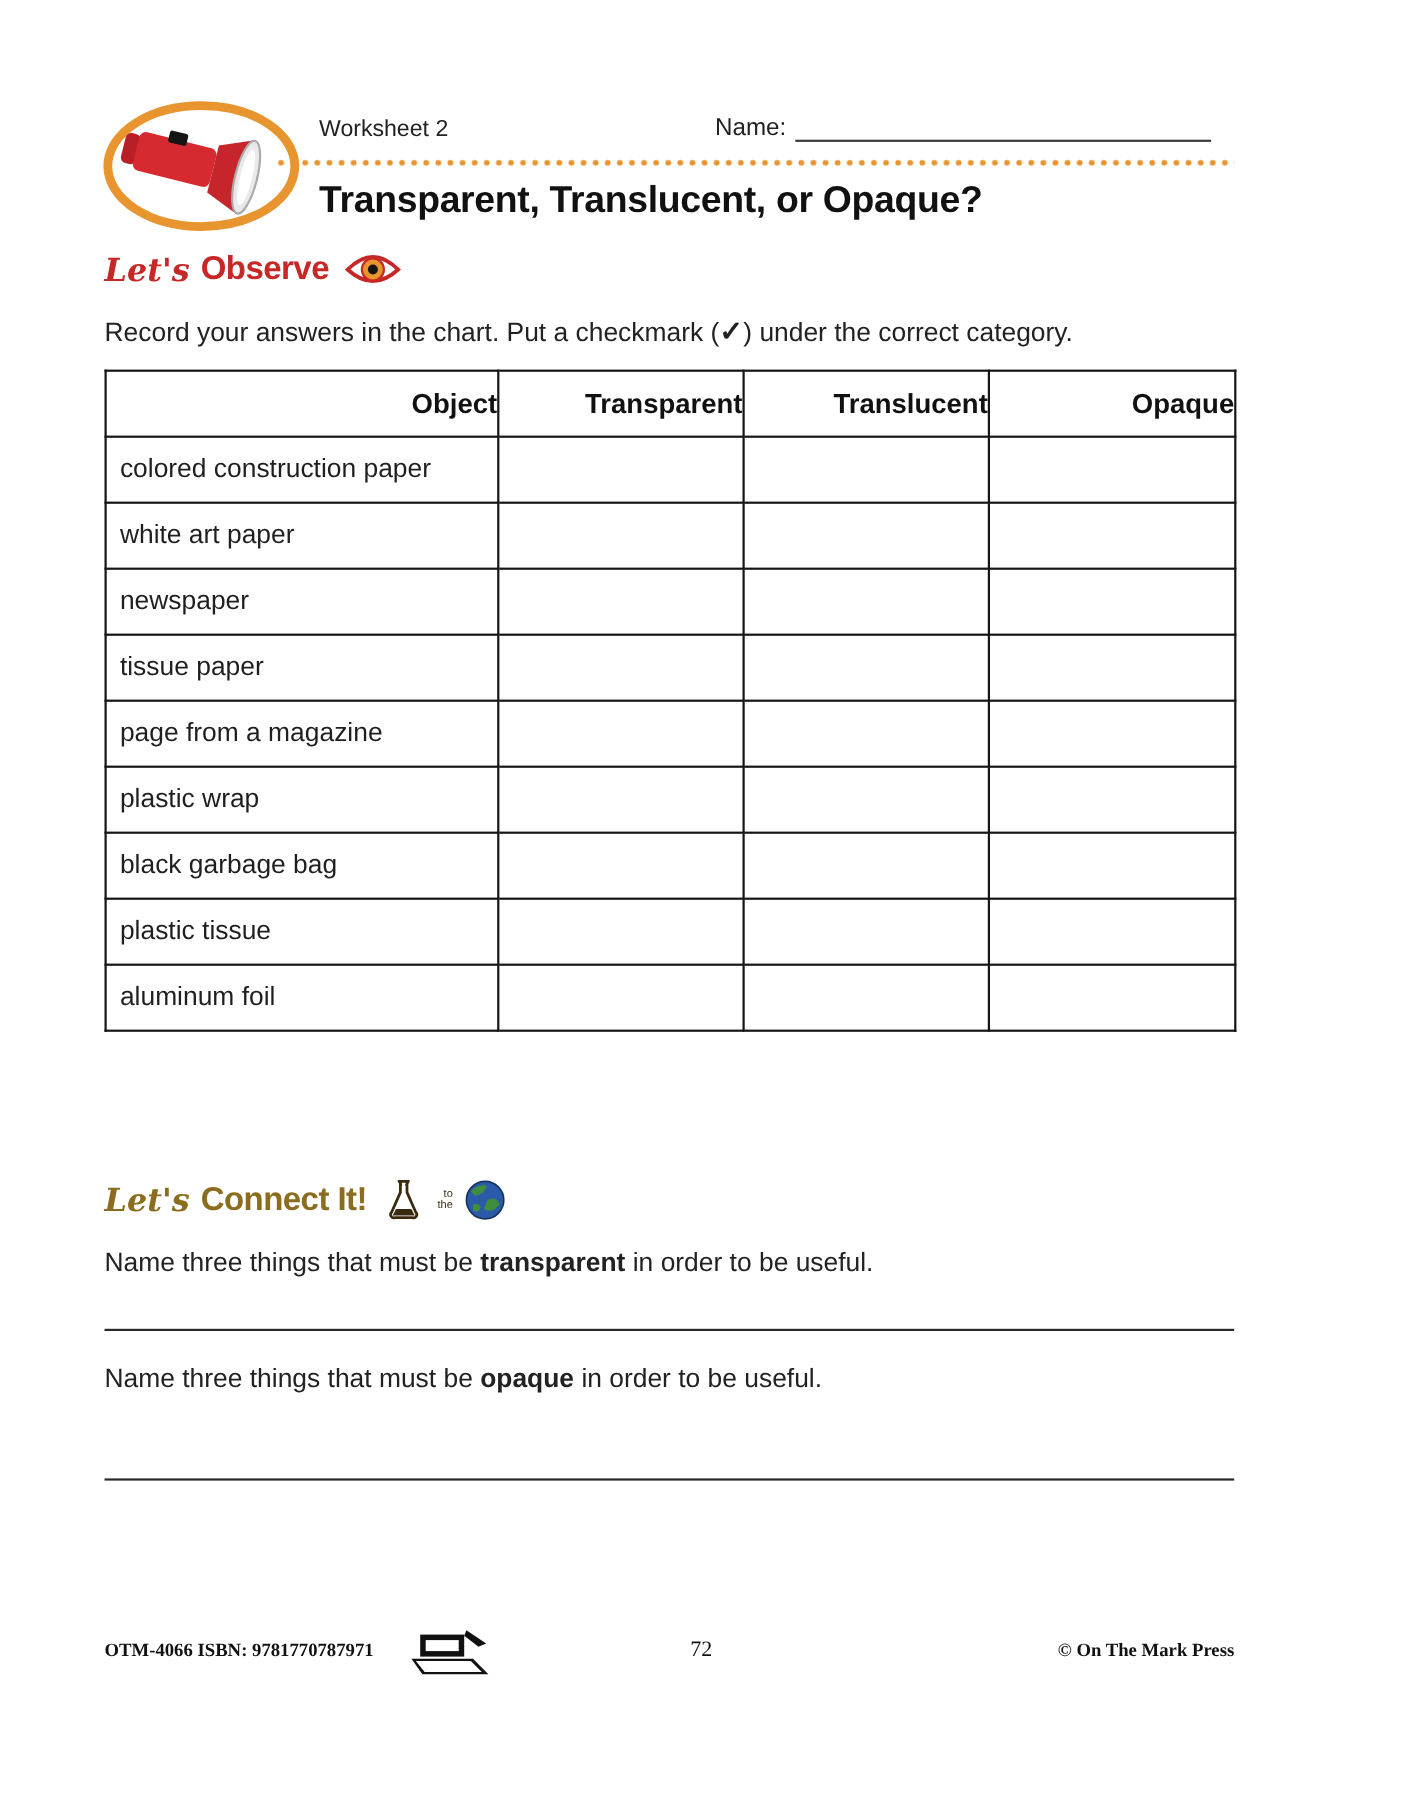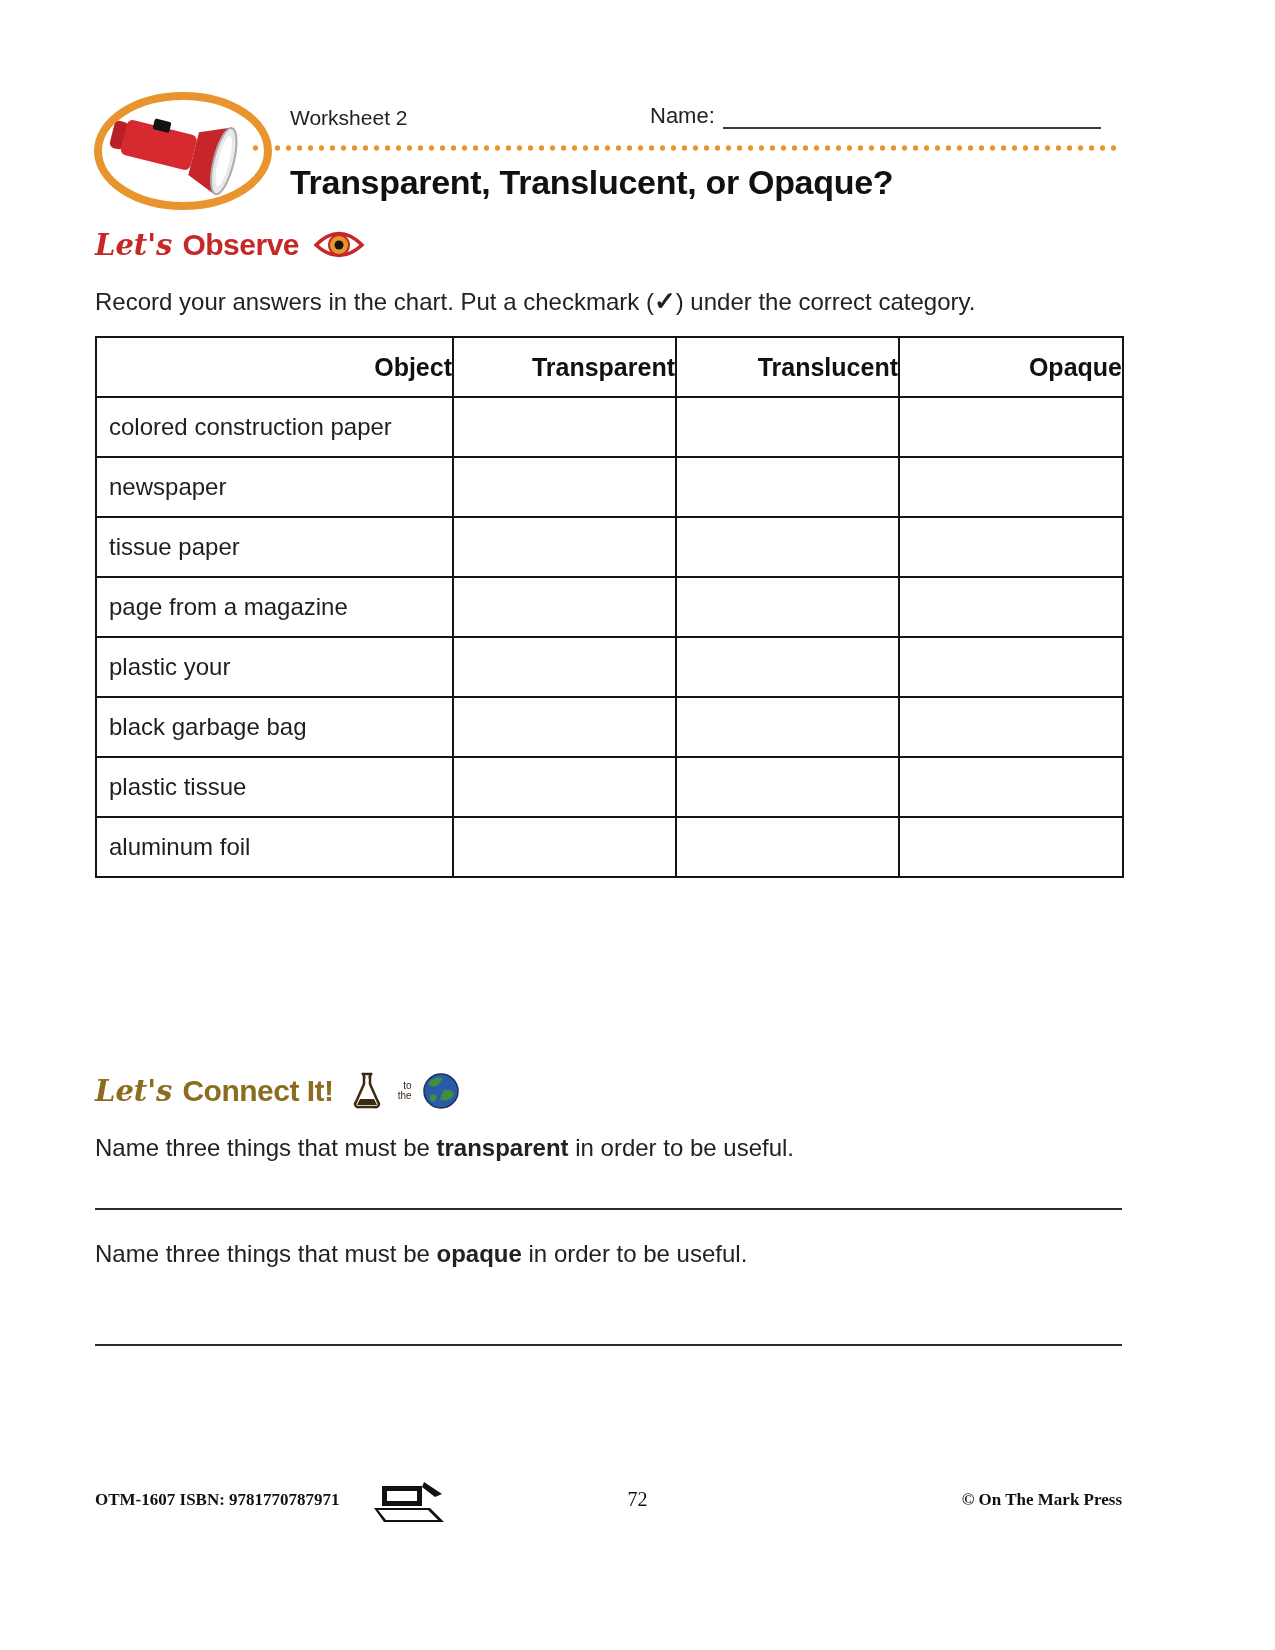--- a/index.html
+++ b/index.html
@@ -121,39 +121,45 @@
       <th>Translucent</th>
       <th>Opaque</th>
     </tr>
     <tr>
       <td class="obj">colored construction paper</td>
       <td></td>
       <td></td>
       <td></td>
     </tr>
     <tr>
+      <td class="obj">white art paper</td>
+      <td></td>
+      <td></td>
+      <td></td>
+    </tr>
+    <tr>
       <td class="obj">newspaper</td>
       <td></td>
       <td></td>
       <td></td>
     </tr>
     <tr>
       <td class="obj">tissue paper</td>
       <td></td>
       <td></td>
       <td></td>
     </tr>
     <tr>
       <td class="obj">page from a magazine</td>
       <td></td>
       <td></td>
       <td></td>
     </tr>
     <tr>
-      <td class="obj">plastic your</td>
+      <td class="obj">plastic wrap</td>
       <td></td>
       <td></td>
       <td></td>
     </tr>
     <tr>
       <td class="obj">black garbage bag</td>
       <td></td>
       <td></td>
       <td></td>
     </tr>
@@ -192,21 +198,21 @@
   <p class="question q1">
     <span>Name three things that must be </span><b>transparent</b><span> in order to be useful.</span>
   </p>
   <div class="answer-line al1"></div>
 
   <p class="question q2">
     <span>Name three things that must be </span><b>opaque</b><span> in order to be useful.</span>
   </p>
   <div class="answer-line al2"></div>
 
-  <div class="footer-left">OTM-1607  ISBN: 9781770787971</div>
+  <div class="footer-left">OTM-4066  ISBN: 9781770787971</div>
   <svg class="printer-icon" viewBox="0 0 78 46">
     <polygon points="2,30 58,30 72,44 12,44" fill="#111"></polygon>
     <polygon points="6,32 56,32 66,42 14,42" fill="#fff"></polygon>
     <rect x="10" y="8" width="40" height="20" fill="#111"></rect>
     <rect x="15" y="13" width="30" height="10" fill="#fff"></rect>
     <path d="M52 4 l18 12 -7 3 -13 -10 Z" fill="#111"></path>
   </svg>
   <div class="footer-center">72</div>
   <div class="footer-right">© On The Mark Press</div>
 

